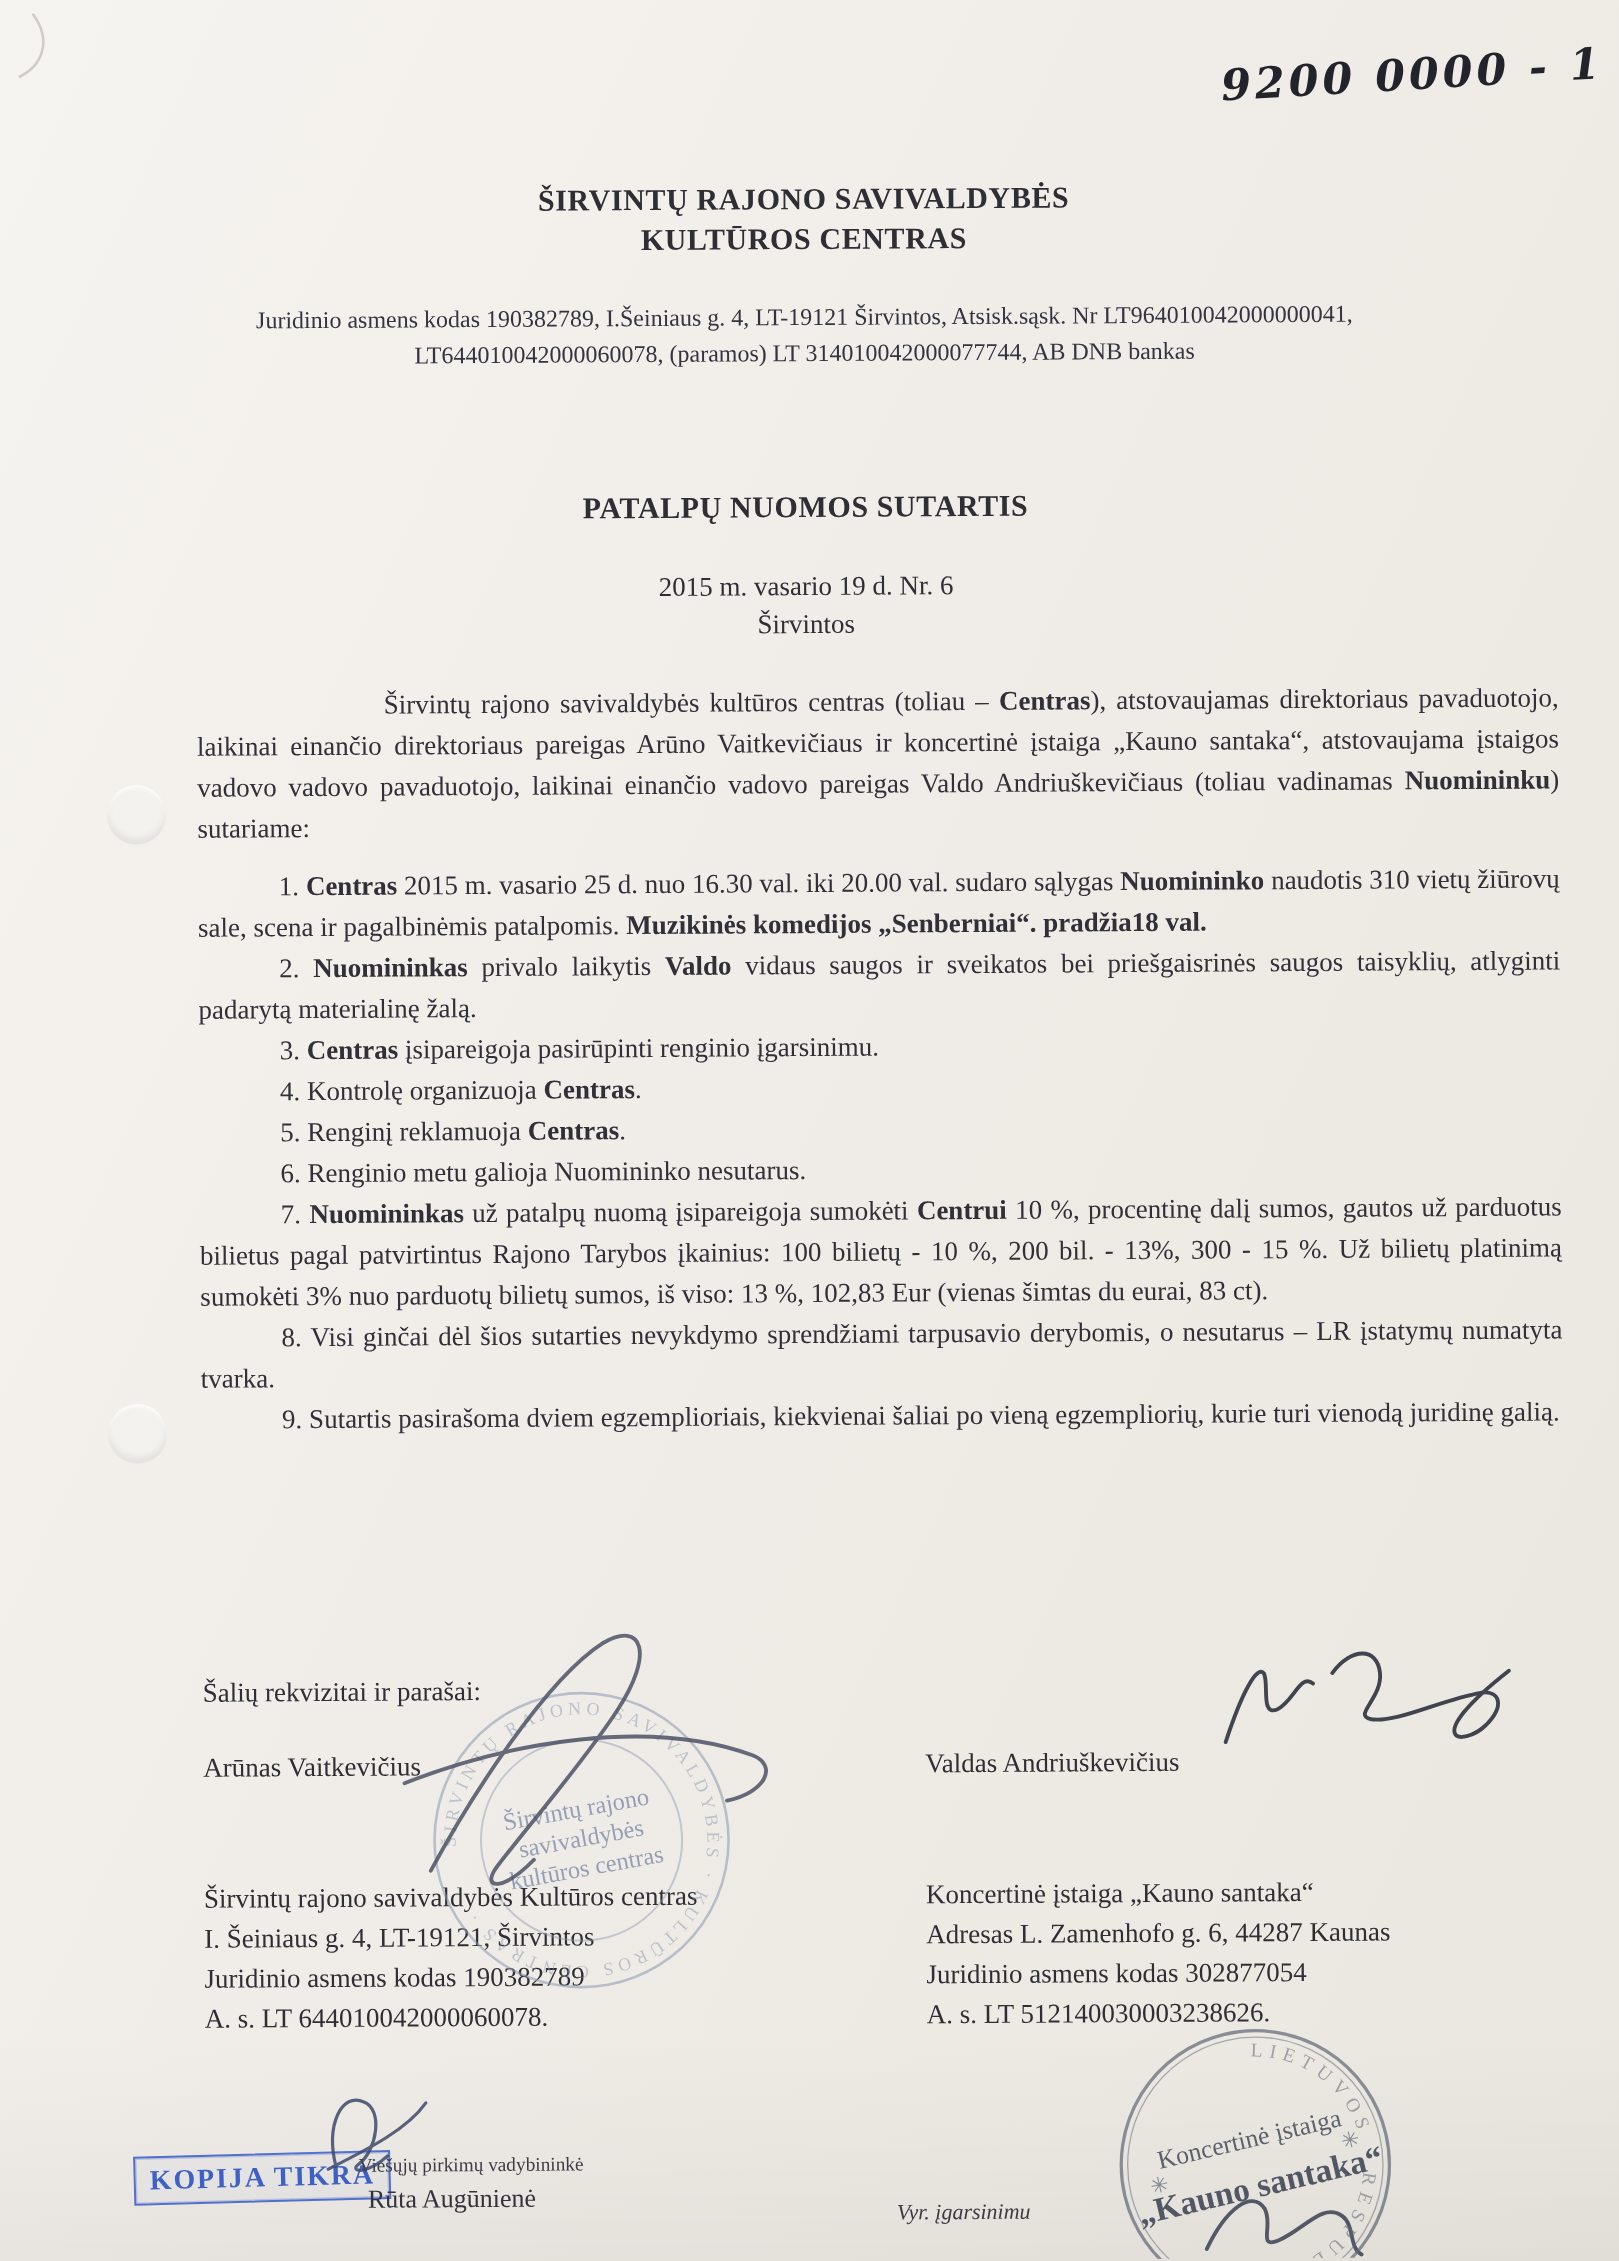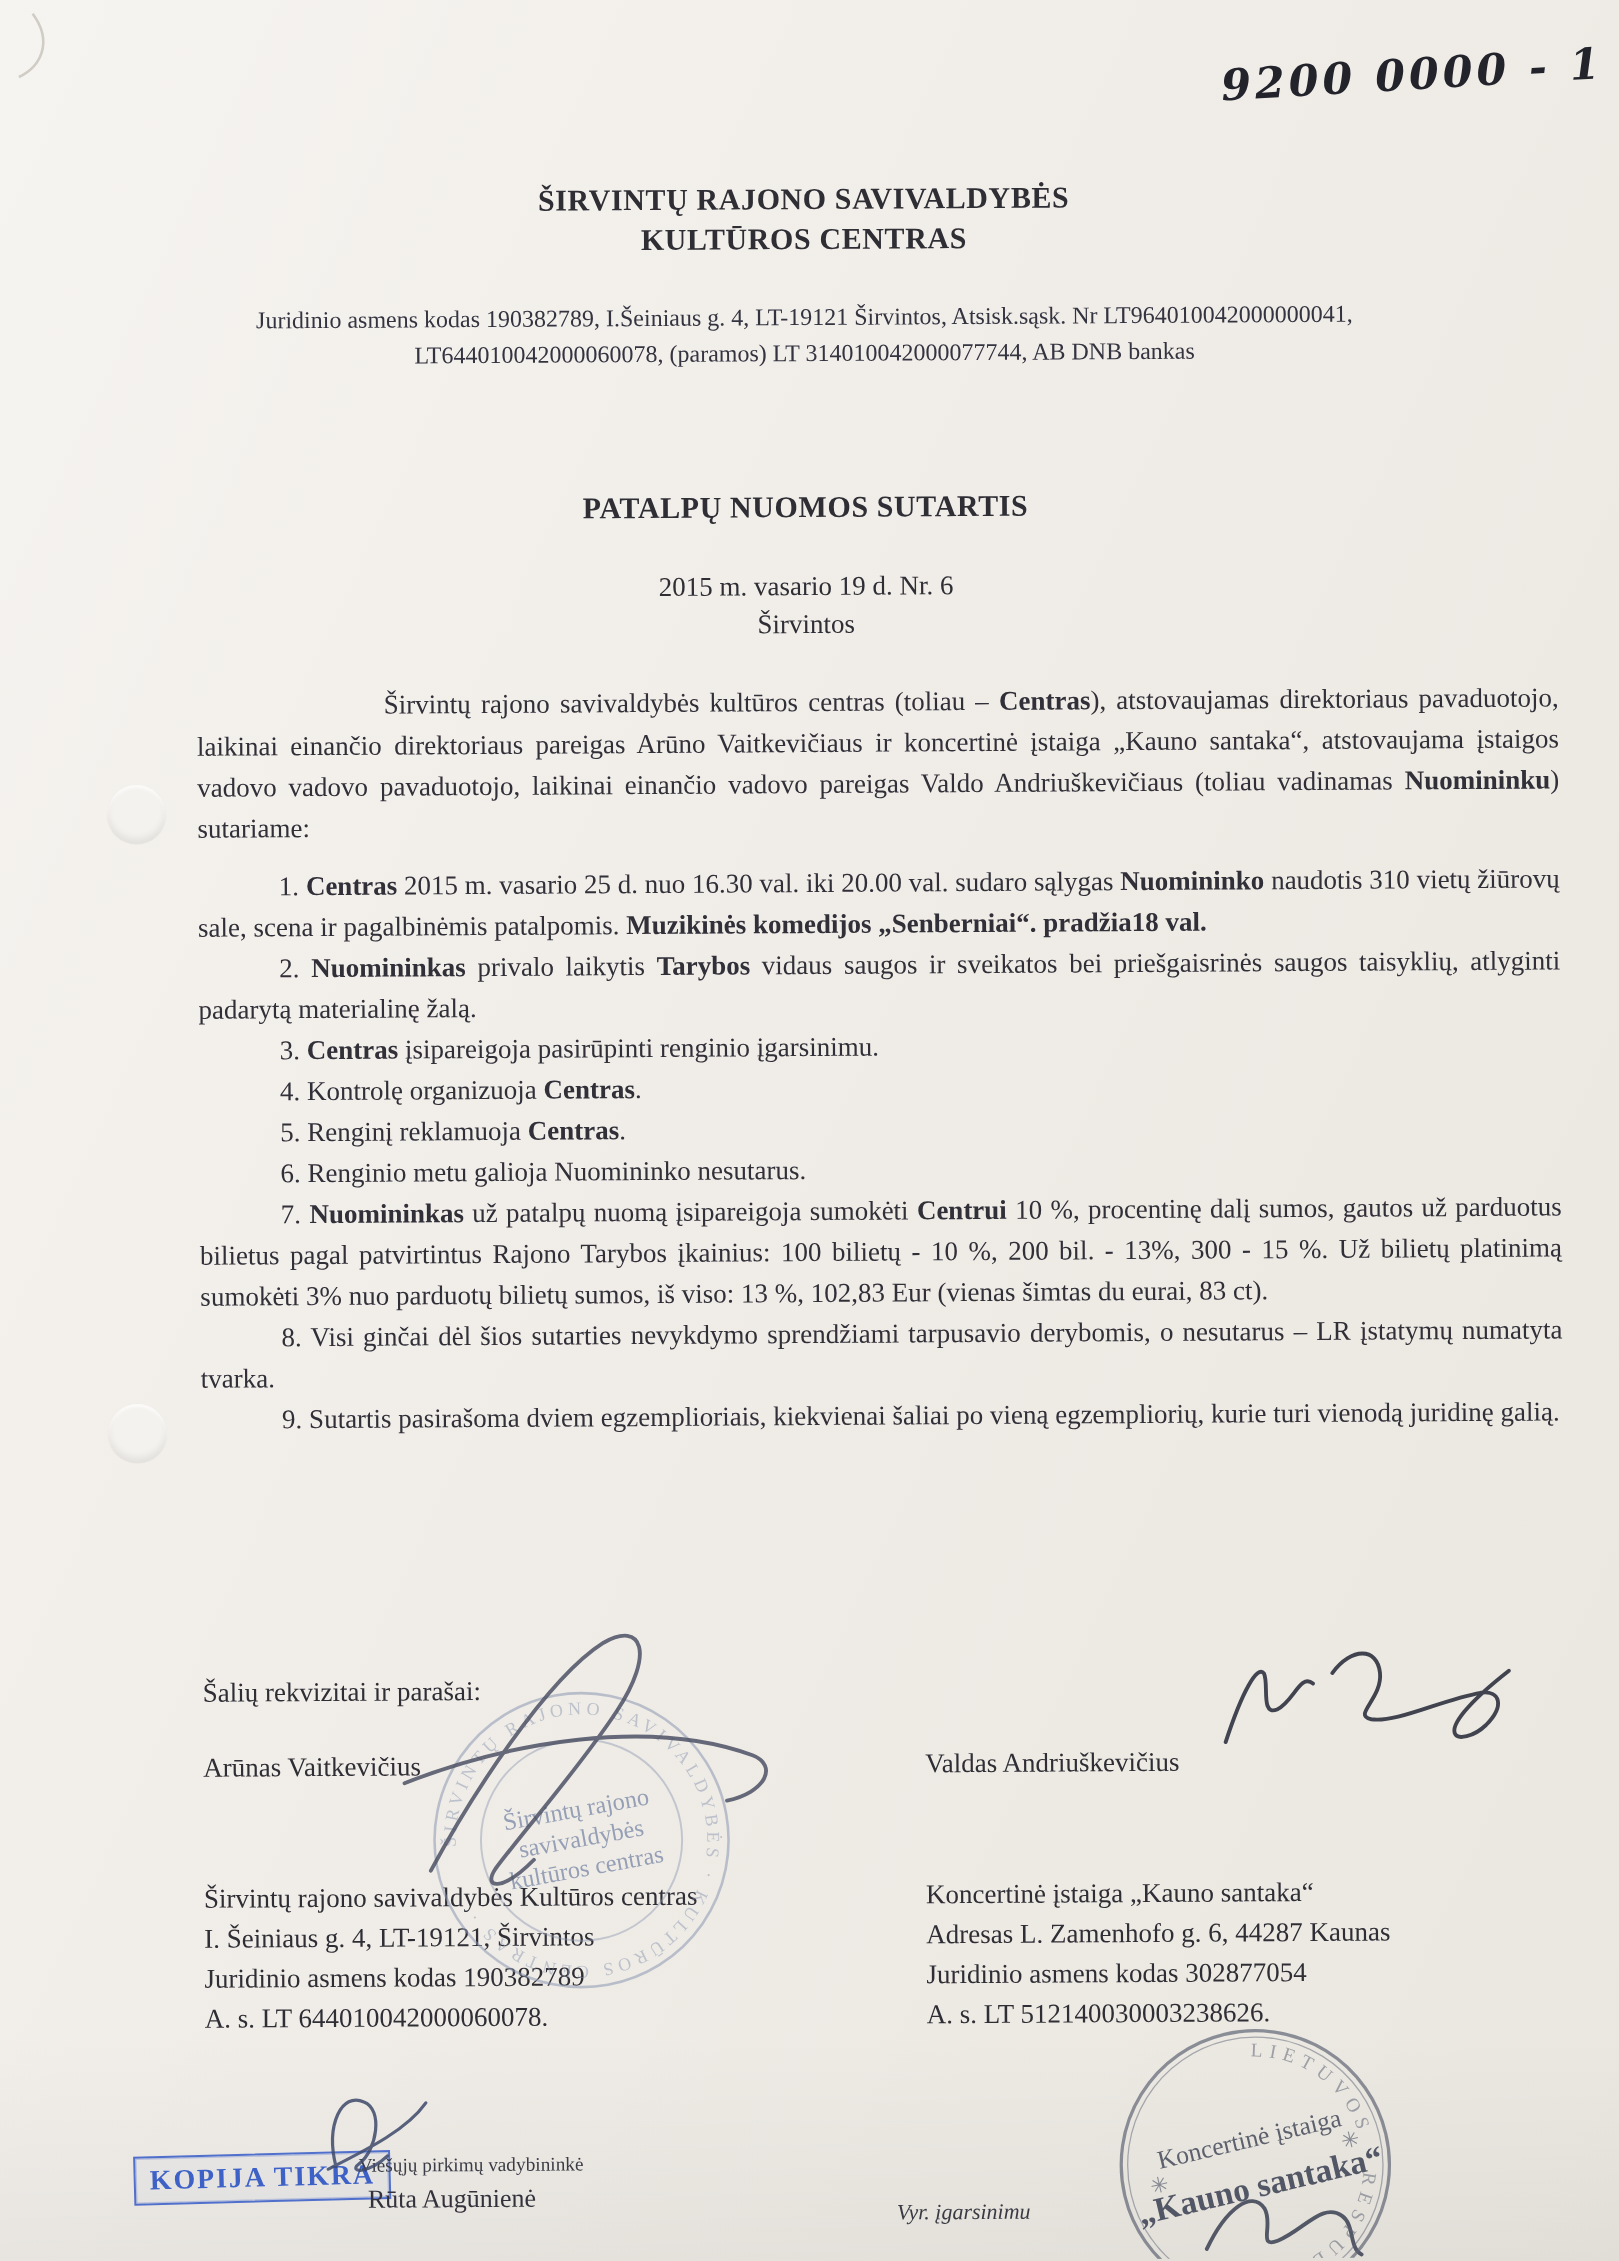--- a/index.html
+++ b/index.html
@@ -70,21 +70,21 @@
     <div class="abs centered hdr-details" style="top:304px;">Juridinio asmens kodas  190382789,  I.Šeiniaus g. 4, LT-19121  Širvintos, Atsisk.sąsk. Nr LT964010042000000041,</div>
     <div class="abs centered hdr-details" style="top:340px;">LT644010042000060078, (paramos) LT 314010042000077744, AB DNB bankas</div>
 
     <div class="abs centered doc-title" style="top:490px;">PATALPŲ NUOMOS SUTARTIS</div>
     <div class="abs centered date-line" style="top:571px;">2015 m. vasario 19 d. Nr. 6</div>
     <div class="abs centered place-line" style="top:609px;">Širvintos</div>
 
     <div class="doc-body">
       <p class="intro"><span>Širvintų rajono savivaldybės kultūros centras (toliau – </span><span style="font-weight: bold;">Centras</span><span>), atstovaujamas direktoriaus pavaduotojo, laikinai einančio direktoriaus pareigas Arūno Vaitkevičiaus ir koncertinė įstaiga „Kauno santaka“, atstovaujama įstaigos vadovo vadovo pavaduotojo, laikinai einančio vadovo pareigas Valdo Andriuškevičiaus (toliau vadinamas </span><span style="font-weight: bold;">Nuomininku</span><span>) sutariame:</span></p>
       <p class="item"><span>1. </span><span style="font-weight: bold;">Centras</span><span> 2015 m. vasario 25 d. nuo 16.30 val. iki 20.00 val. sudaro sąlygas </span><span style="font-weight: bold;">Nuomininko</span><span> naudotis 310 vietų žiūrovų sale, scena ir pagalbinėmis patalpomis. </span><span style="font-weight: bold;">Muzikinės komedijos „Senberniai“. pradžia18 val.</span></p>
-      <p class="item"><span>2. </span><span style="font-weight: bold;">Nuomininkas</span><span> privalo laikytis </span><span style="font-weight: bold;">Tarybos</span><span> vidaus saugos ir sveikatos bei priešgaisrinės saugos taisyklių, atlyginti padarytą materialinę žalą.</span></p>
+      <p class="item"><span>2. </span><span style="font-weight: bold;">Nuomininkas</span><span> privalo laikytis </span><span style="font-weight: bold;">Valdo</span><span> vidaus saugos ir sveikatos bei priešgaisrinės saugos taisyklių, atlyginti padarytą materialinę žalą.</span></p>
       <p class="item"><span>3. </span><span style="font-weight: bold;">Centras</span><span> įsipareigoja pasirūpinti renginio įgarsinimu.</span></p>
       <p class="item"><span>4. Kontrolę organizuoja </span><span style="font-weight: bold;">Centras</span><span>.</span></p>
       <p class="item"><span>5. Renginį reklamuoja </span><span style="font-weight: bold;">Centras</span><span>.</span></p>
       <p class="item"><span>6. Renginio metu galioja </span><span style="font-weight: normal;">Nuomininko</span><span> nesutarus.</span></p>
       <p class="item"><span>7. </span><span style="font-weight: bold;">Nuomininkas</span><span> už patalpų nuomą įsipareigoja sumokėti </span><span style="font-weight: bold;">Centrui</span><span>  10 %, procentinę dalį sumos, gautos už parduotus bilietus pagal patvirtintus Rajono Tarybos įkainius: 100 bilietų - 10 %, 200 bil. - 13%, 300 - 15 %. Už bilietų platinimą sumokėti 3% nuo parduotų bilietų sumos, iš viso: 13 %,  102,83 Eur (vienas šimtas du eurai,  83 ct).</span></p>
       <p class="item"><span>8. Visi ginčai dėl šios sutarties nevykdymo sprendžiami tarpusavio derybomis, o nesutarus – LR įstatymų numatyta tvarka.</span></p>
       <p class="item"><span>9. Sutartis pasirašoma dviem egzemplioriais, kiekvienai šaliai po vieną egzempliorių, kurie turi vienodą juridinę galią.</span></p>
     </div>
 
     <div class="abs sig-heading" style="left:200px;top:1674px;">Šalių rekvizitai ir parašai:</div>

